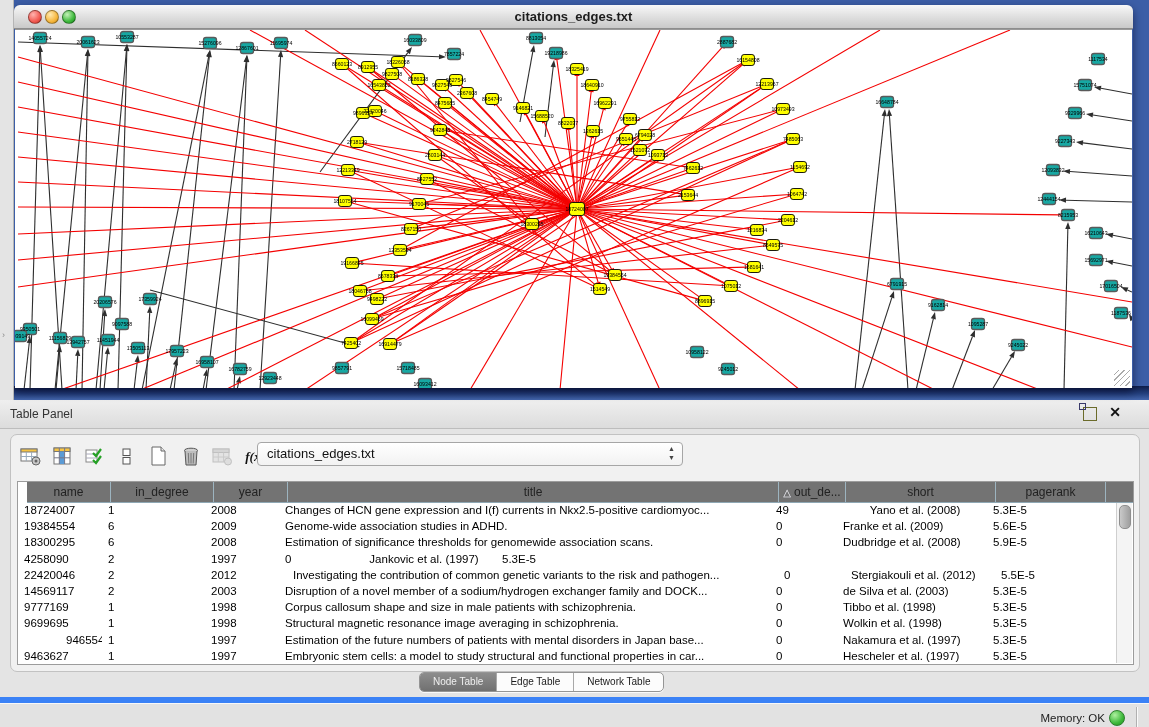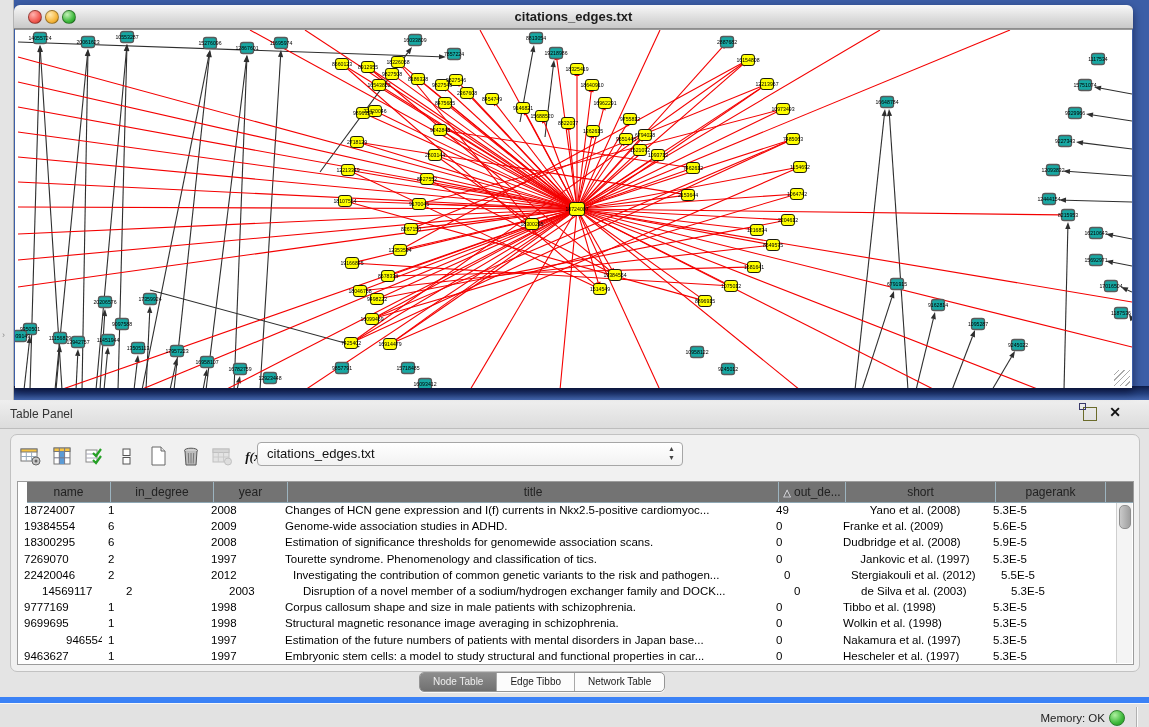--- a/index.html
+++ b/index.html
@@ -701,38 +701,37 @@
             <div class="trow" style="top: 53.4px;">
               <div class="td" style="width: 84px;">18300295</div>
               <div class="td" style="width: 103px;">6</div>
               <div class="td" style="width: 74px;">2008</div>
               <div class="td" style="width: 491px;">Estimation of significance thresholds for genomewide association scans.</div>
               <div class="td" style="width: 67px;">0</div>
               <div class="td" style="width: 150px;">Dudbridge et al. (2008)</div>
               <div class="td" style="width: 110px;">5.9E-5</div>
             </div>
             <div class="trow" style="top: 69.6px;">
-              <div class="td" style="width: 84px;">7269070</div>
+              <div class="td" style="width: 84px;">4258090</div>
               <div class="td" style="width: 103px;">2</div>
               <div class="td" style="width: 74px;">1997</div>
-              <div class="td" style="width: 491px;">Tourette syndrome. Phenomenology and classification of tics.</div>
               <div class="td" style="width: 67px;">0</div>
               <div class="td" style="width: 150px; text-align: center;">Jankovic et al. (1997)</div>
               <div class="td" style="width: 110px;">5.3E-5</div>
             </div>
             <div class="trow" style="top: 85.8px;">
               <div class="td" style="width: 84px;">22420046</div>
               <div class="td" style="width: 103px;">2</div>
               <div class="td" style="width: 74px;">2012</div>
               <div class="td" style="width: 491px; margin-left: 8px;">Investigating the contribution of common genetic variants to the risk and pathogen...</div>
               <div class="td" style="width: 67px;">0</div>
               <div class="td" style="width: 150px;">Stergiakouli et al. (2012)</div>
               <div class="td" style="width: 110px;">5.5E-5</div>
             </div>
-            <div class="trow" style="top: 102px; justify-content: center;">
+            <div class="trow" style="top: 102px;">
               <div class="td" style="width: 84px;">14569117</div>
               <div class="td" style="width: 103px;">2</div>
               <div class="td" style="width: 74px;">2003</div>
               <div class="td" style="width: 491px;">Disruption of a novel member of a sodium/hydrogen exchanger family and DOCK...</div>
               <div class="td" style="width: 67px;">0</div>
               <div class="td" style="width: 150px;">de Silva et al. (2003)</div>
               <div class="td" style="width: 110px;">5.3E-5</div>
             </div>
             <div class="trow" style="top: 118.2px;">
               <div class="td" style="width: 84px;">9777169</div>
@@ -773,21 +772,21 @@
           </div>
         <div class="vscroll">
           <div class="vthumb"></div>
         </div>
       </div>
     </div>
 
     <div class="tabbar">
       <div class="segmented" id="segments">
           <div class="seg sel">Node Table</div>
-          <div class="seg">Edge Tibbo</div>
+          <div class="seg">Edge Table</div>
           <div class="seg">Network Table</div>
         </div>
     </div>
 
     <div class="statusbar">
       <span class="memory">Memory: OK</span>
       <span class="mem-dot"></span>
       <span class="status-grip"></span>
     </div>
   </div>

